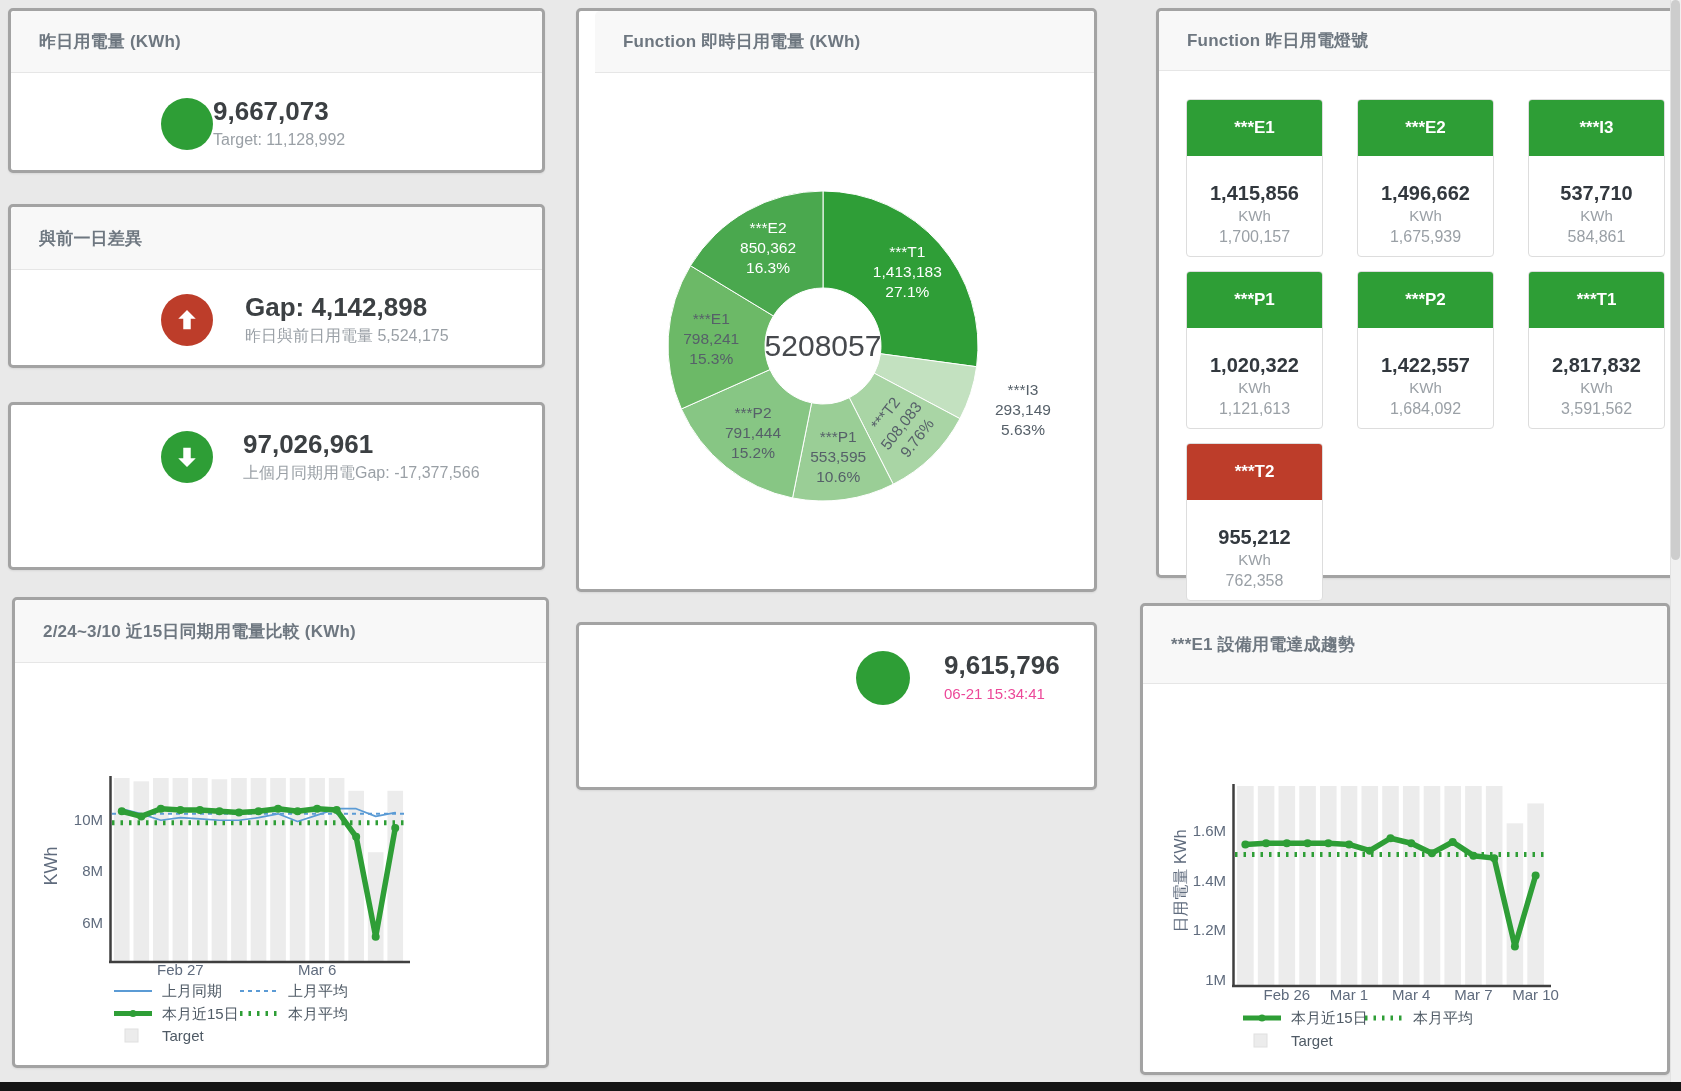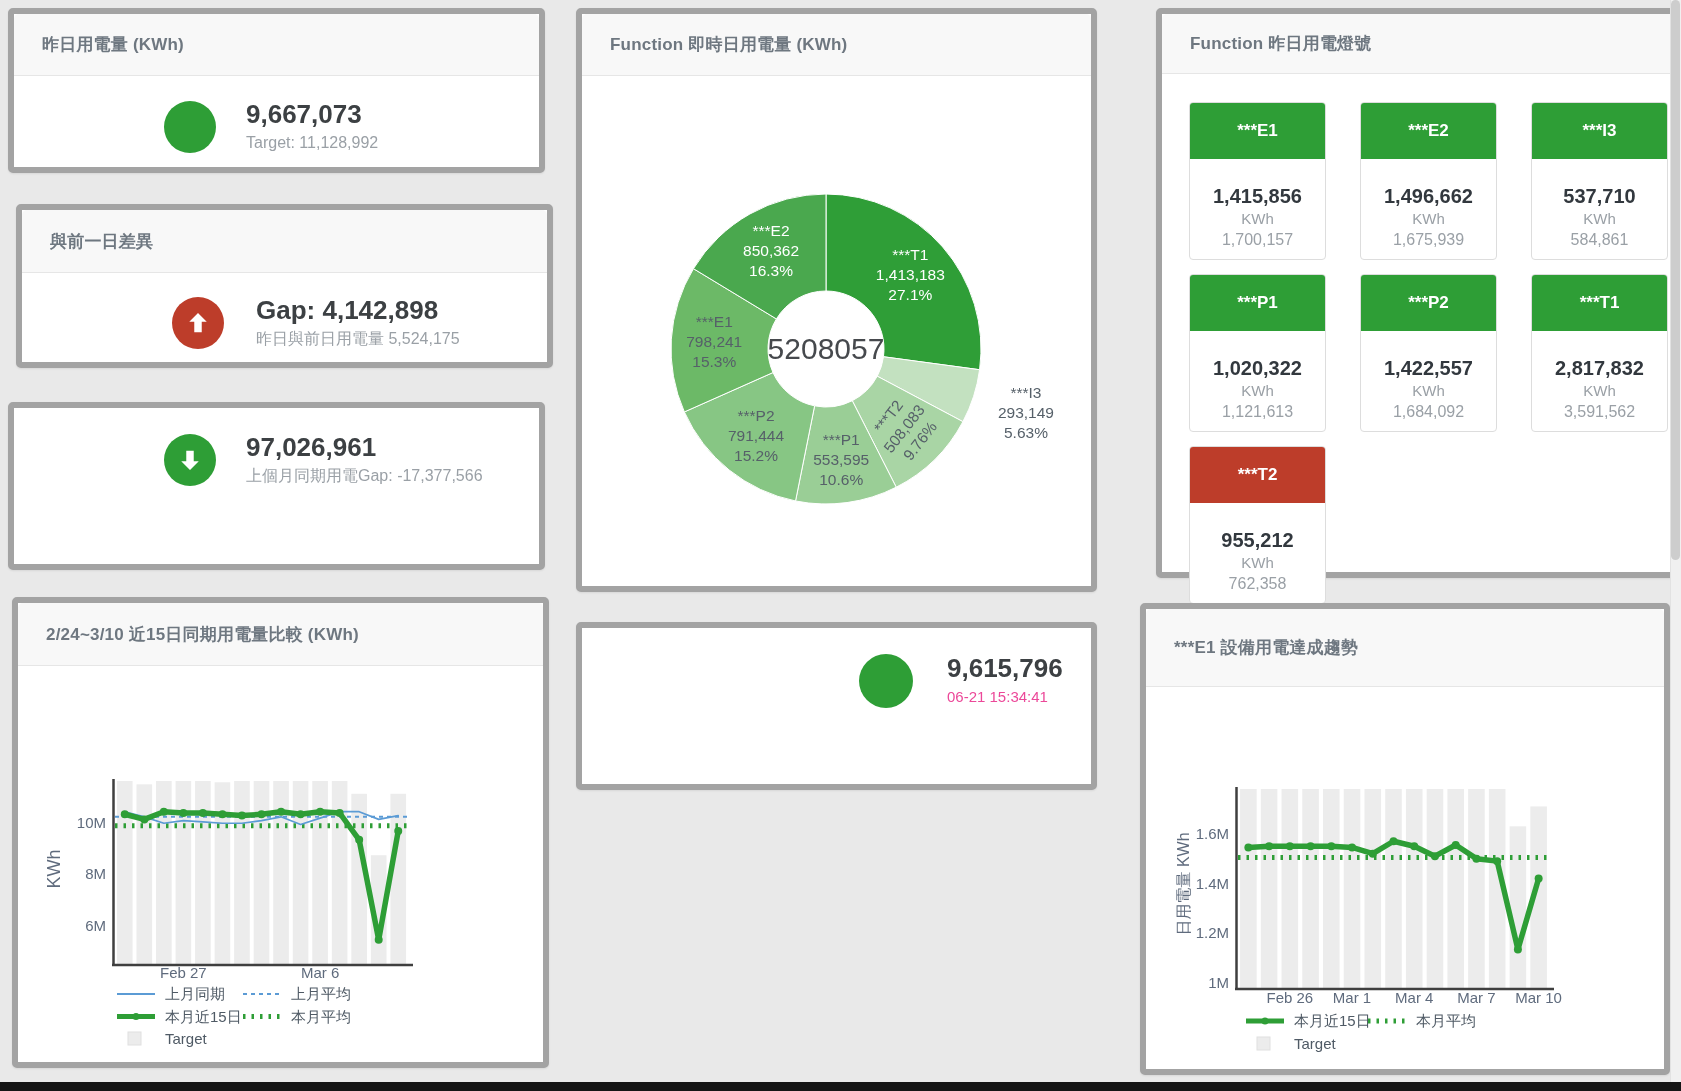--- a/index.html
+++ b/index.html
@@ -3,21 +3,21 @@
 <meta charset="utf-8">
 <style>
   html,body{margin:0;padding:0;}
   body{
     width:1681px;height:1091px;position:relative;overflow:hidden;
     background:#e9e9e9;
     font-family:"Liberation Sans","DejaVu Sans",sans-serif;
     -webkit-font-smoothing:antialiased;
   }
   .card{
-    position:absolute;background:#fff;border:6px solid #a3a3a3;border-radius:5px;
+    position:absolute;background:#fff;border:3px solid #a3a3a3;border-radius:5px;
     box-shadow:0 1px 2px rgba(0,0,0,.08);box-sizing:border-box;
   }
   .card-header{
     background:#f8f8f8;border-bottom:1px solid #e6e6e6;border-radius:5px 5px 0 0;
     display:flex;align-items:center;padding:0 28px;box-sizing:border-box;
   }
   .card-title{font-size:17px;font-weight:bold;color:#6e7780;letter-spacing:.2px;white-space:nowrap;}
   .stat-body{display:flex;align-items:center;box-sizing:border-box;}
   .stat-circle{width:52px;height:52px;border-radius:50%;flex:none;display:flex;align-items:center;justify-content:center;}
   .stat-text{display:flex;flex-direction:column;justify-content:center;}
@@ -37,28 +37,28 @@
 </style>
 </head>
 <body>
 
 <div class="card" style="left:8px;top:8px;width:537px;height:165px;">
   <div class="card-header" style="height:62px;">
     <span class="card-title">昨日用電量 (KWh)</span>
   </div>
   <div class="stat-body" style="height:101px;padding-left:150px;">
     <span class="stat-circle" style="background:#2e9e36;"></span>
-    <span class="stat-text" style="margin-left:30px;">
+    <span class="stat-text" style="">
       <span class="stat-value">9,667,073</span>
       <span class="stat-sub">Target: 11,128,992</span>
     </span>
   </div>
 </div>
 
-<div class="card" style="left:16px;top:204px;width:537px;height:164px;">
+<div class="card" style="left:8px;top:204px;width:537px;height:164px;">
   <div class="card-header" style="height:63px;">
     <span class="card-title">與前一日差異</span>
   </div>
   <div class="stat-body" style="height:99px;padding-left:150px;">
     <span class="stat-circle" style="background:#bd3d2a;">
       <svg viewBox="0 0 24 24" style="position:static;width:28px;height:28px;">
           <path d="M12 3.5 L19.5 11 H15.2 V20 H8.8 V11 H4.5 Z" fill="#fff"></path>
         </svg>
     </span>
     <span class="stat-text" style="margin-left:32px;">
@@ -137,21 +137,21 @@
       <circle cx="118" cy="350.5" r="3.5" fill="#2e9e36"></circle>
       <text x="147" y="355.5" font-size="15" fill="#4f5a65" text-anchor="start">本月近15日</text>
       <line x1="225" y1="350.5" x2="263" y2="350.5" stroke="#2e9e36" stroke-width="5" stroke-dasharray="2.5 6"></line>
       <text x="273" y="355.5" font-size="15" fill="#4f5a65" text-anchor="start">本月平均</text>
       <rect x="110" y="366" width="13" height="13" fill="#ececec" stroke="#e0e0e0"></rect>
       <text x="147" y="378" font-size="15" fill="#4f5a65" text-anchor="start">Target</text>
     </svg>
 </div>
 
 <div class="card" style="left:576px;top:8px;width:521px;height:584px;">
-  <div class="card-header" style="height:62px;">
+  <div class="card-header" style="height:62px;margin-left:16px;">
     <span class="card-title">Function 即時日用電量 (KWh)</span>
   </div>
   <svg width="519" height="520" viewBox="0 0 519 520" style="left:0;top:62px;">
       <path d="M 244 118 A 155 155 0 0 1 397.6080477568428 293.7260141930738 L 301.4791404509476 280.7555407948276 A 58 58 0 0 0 244 215 Z" fill="#2f9e37" stroke="#fff" stroke-width="1"></path>
       <g transform="translate(328.32477770860817 199.28886200584193)">
         <text x="0" y="-15" font-size="15.5" fill="#ffffff" text-anchor="middle">***T1</text>
         <text x="0" y="5" font-size="15.5" fill="#ffffff" text-anchor="middle">1,413,183</text>
         <text x="0" y="25" font-size="15.5" fill="#ffffff" text-anchor="middle">27.1%</text>
       </g>
       <path d="M 397.6080477568428 293.7260141930738 A 155 155 0 0 1 380.92295696794065 345.643677324014 L 295.2356871234875 300.1827953857601 A 58 58 0 0 0 301.4791404509476 280.7555407948276 Z" fill="#c3e1c0" stroke="#fff" stroke-width="1"></path>

